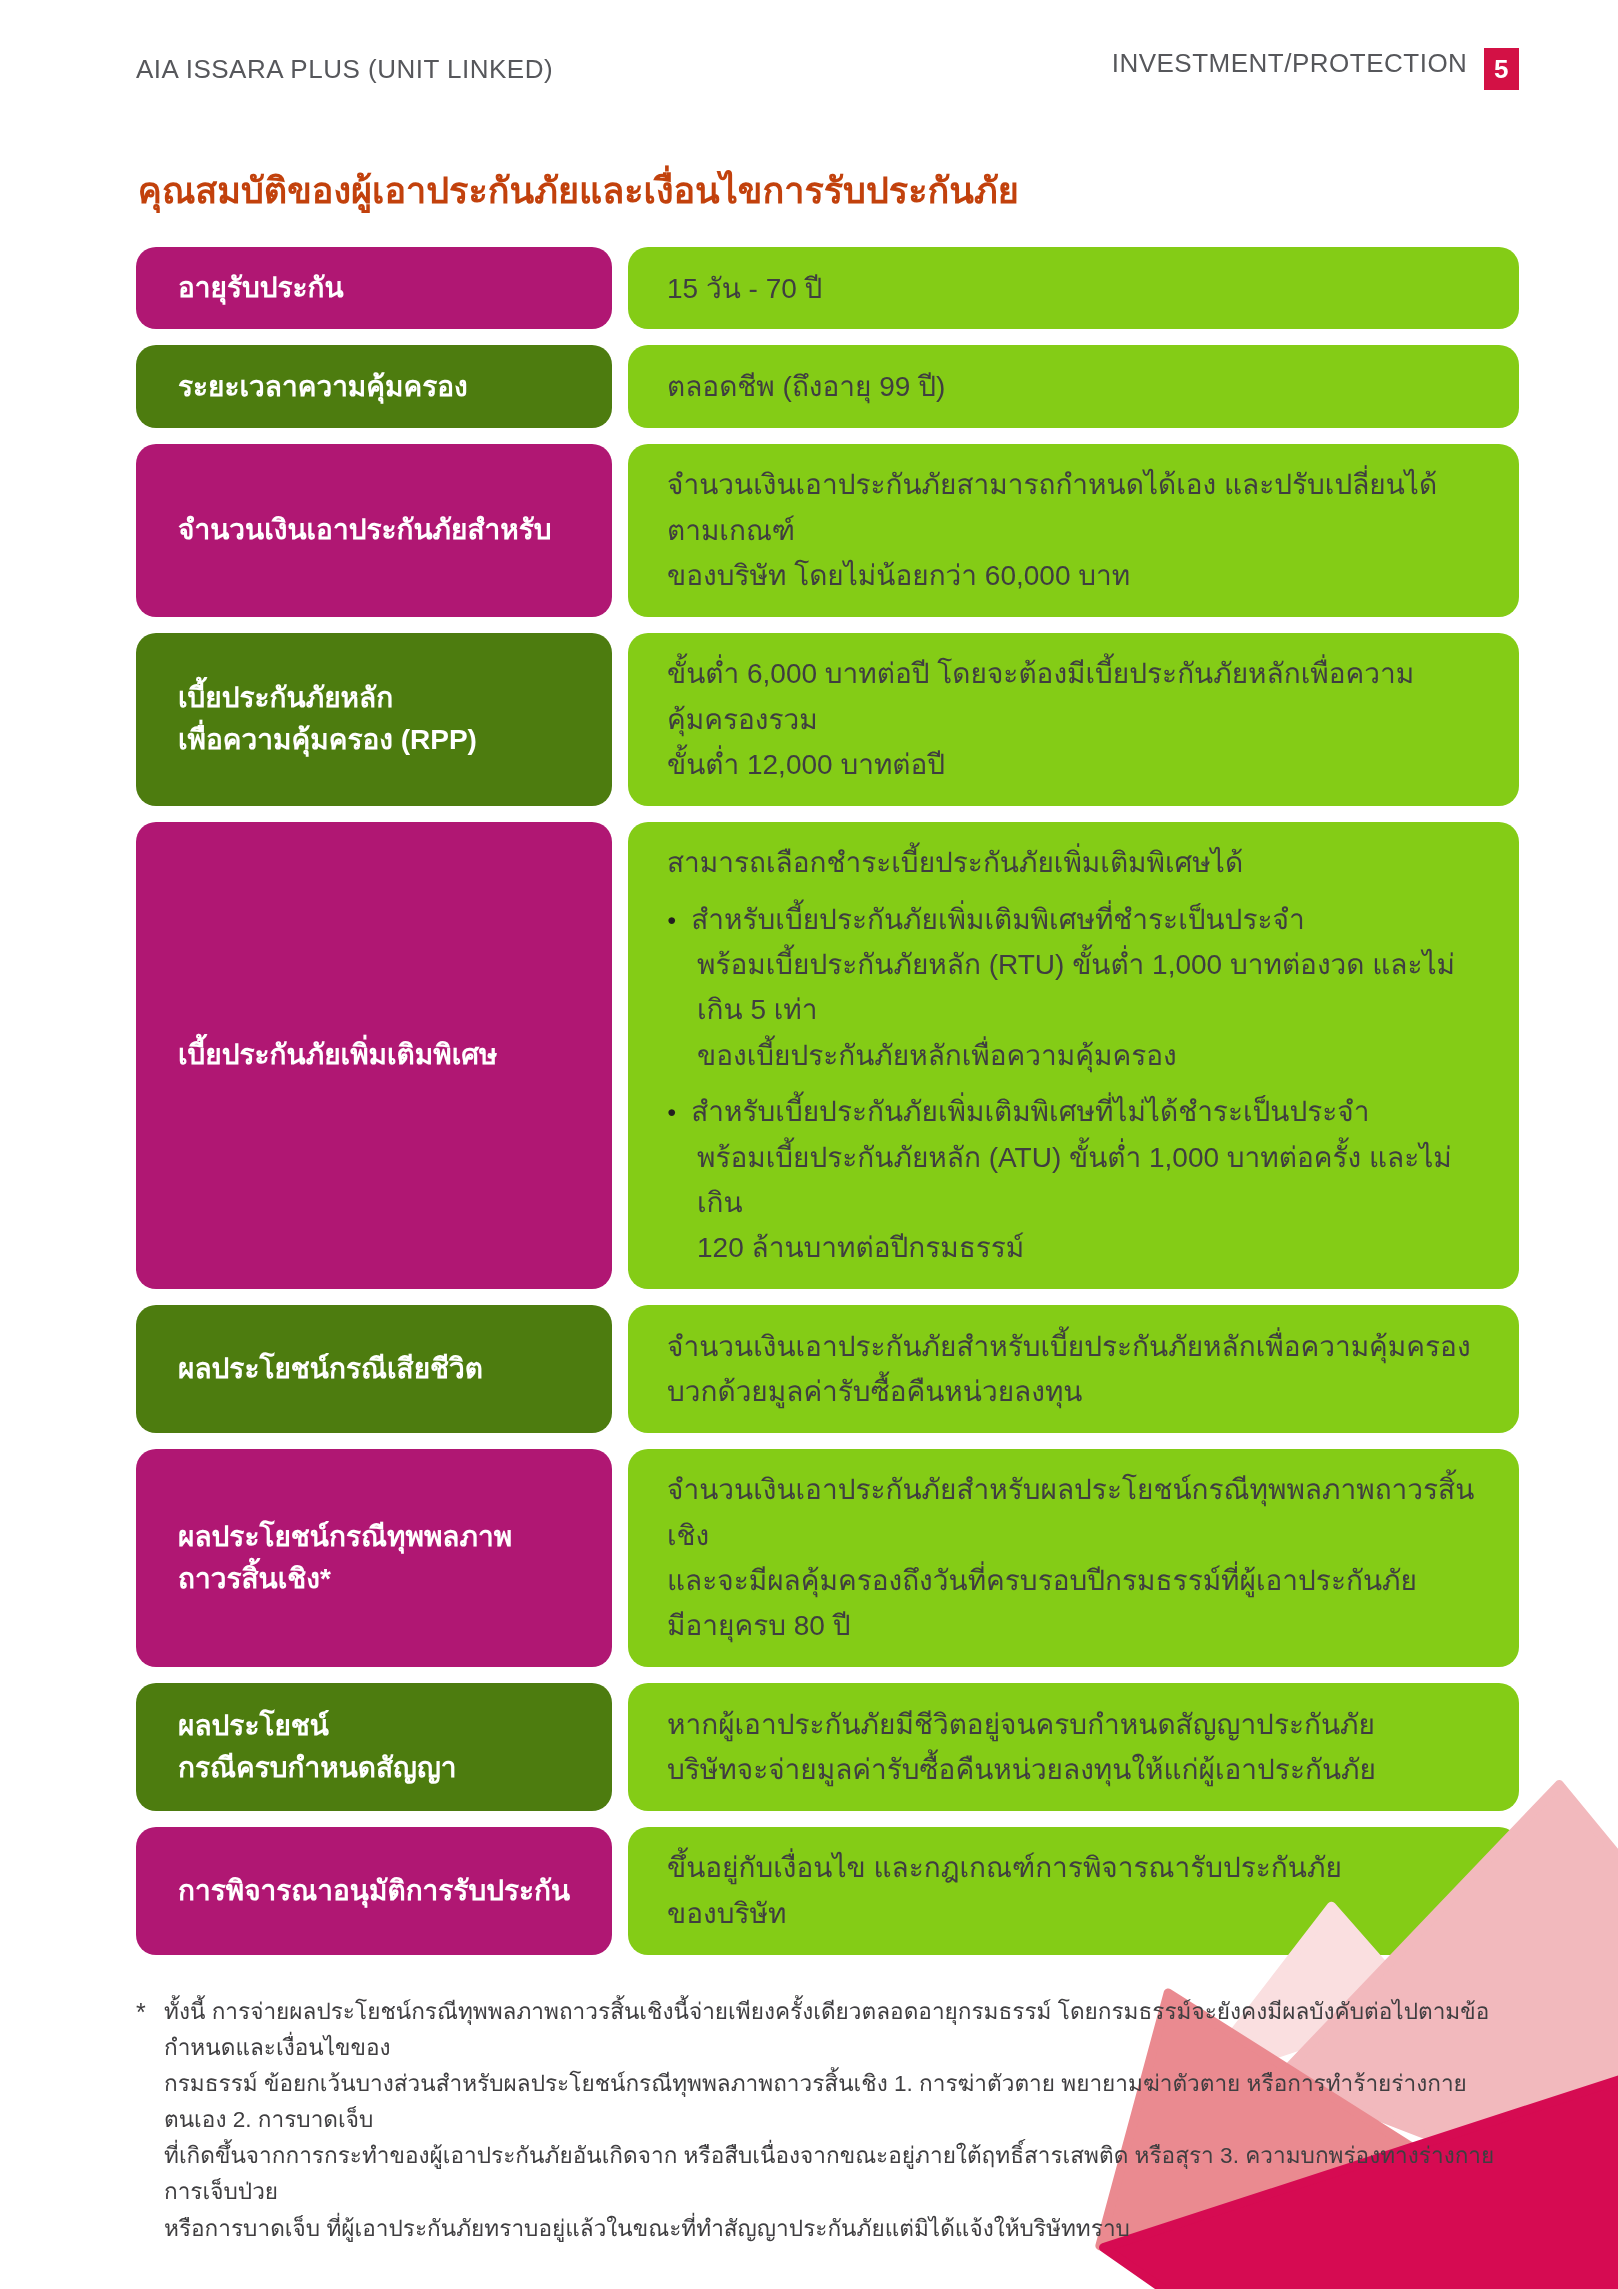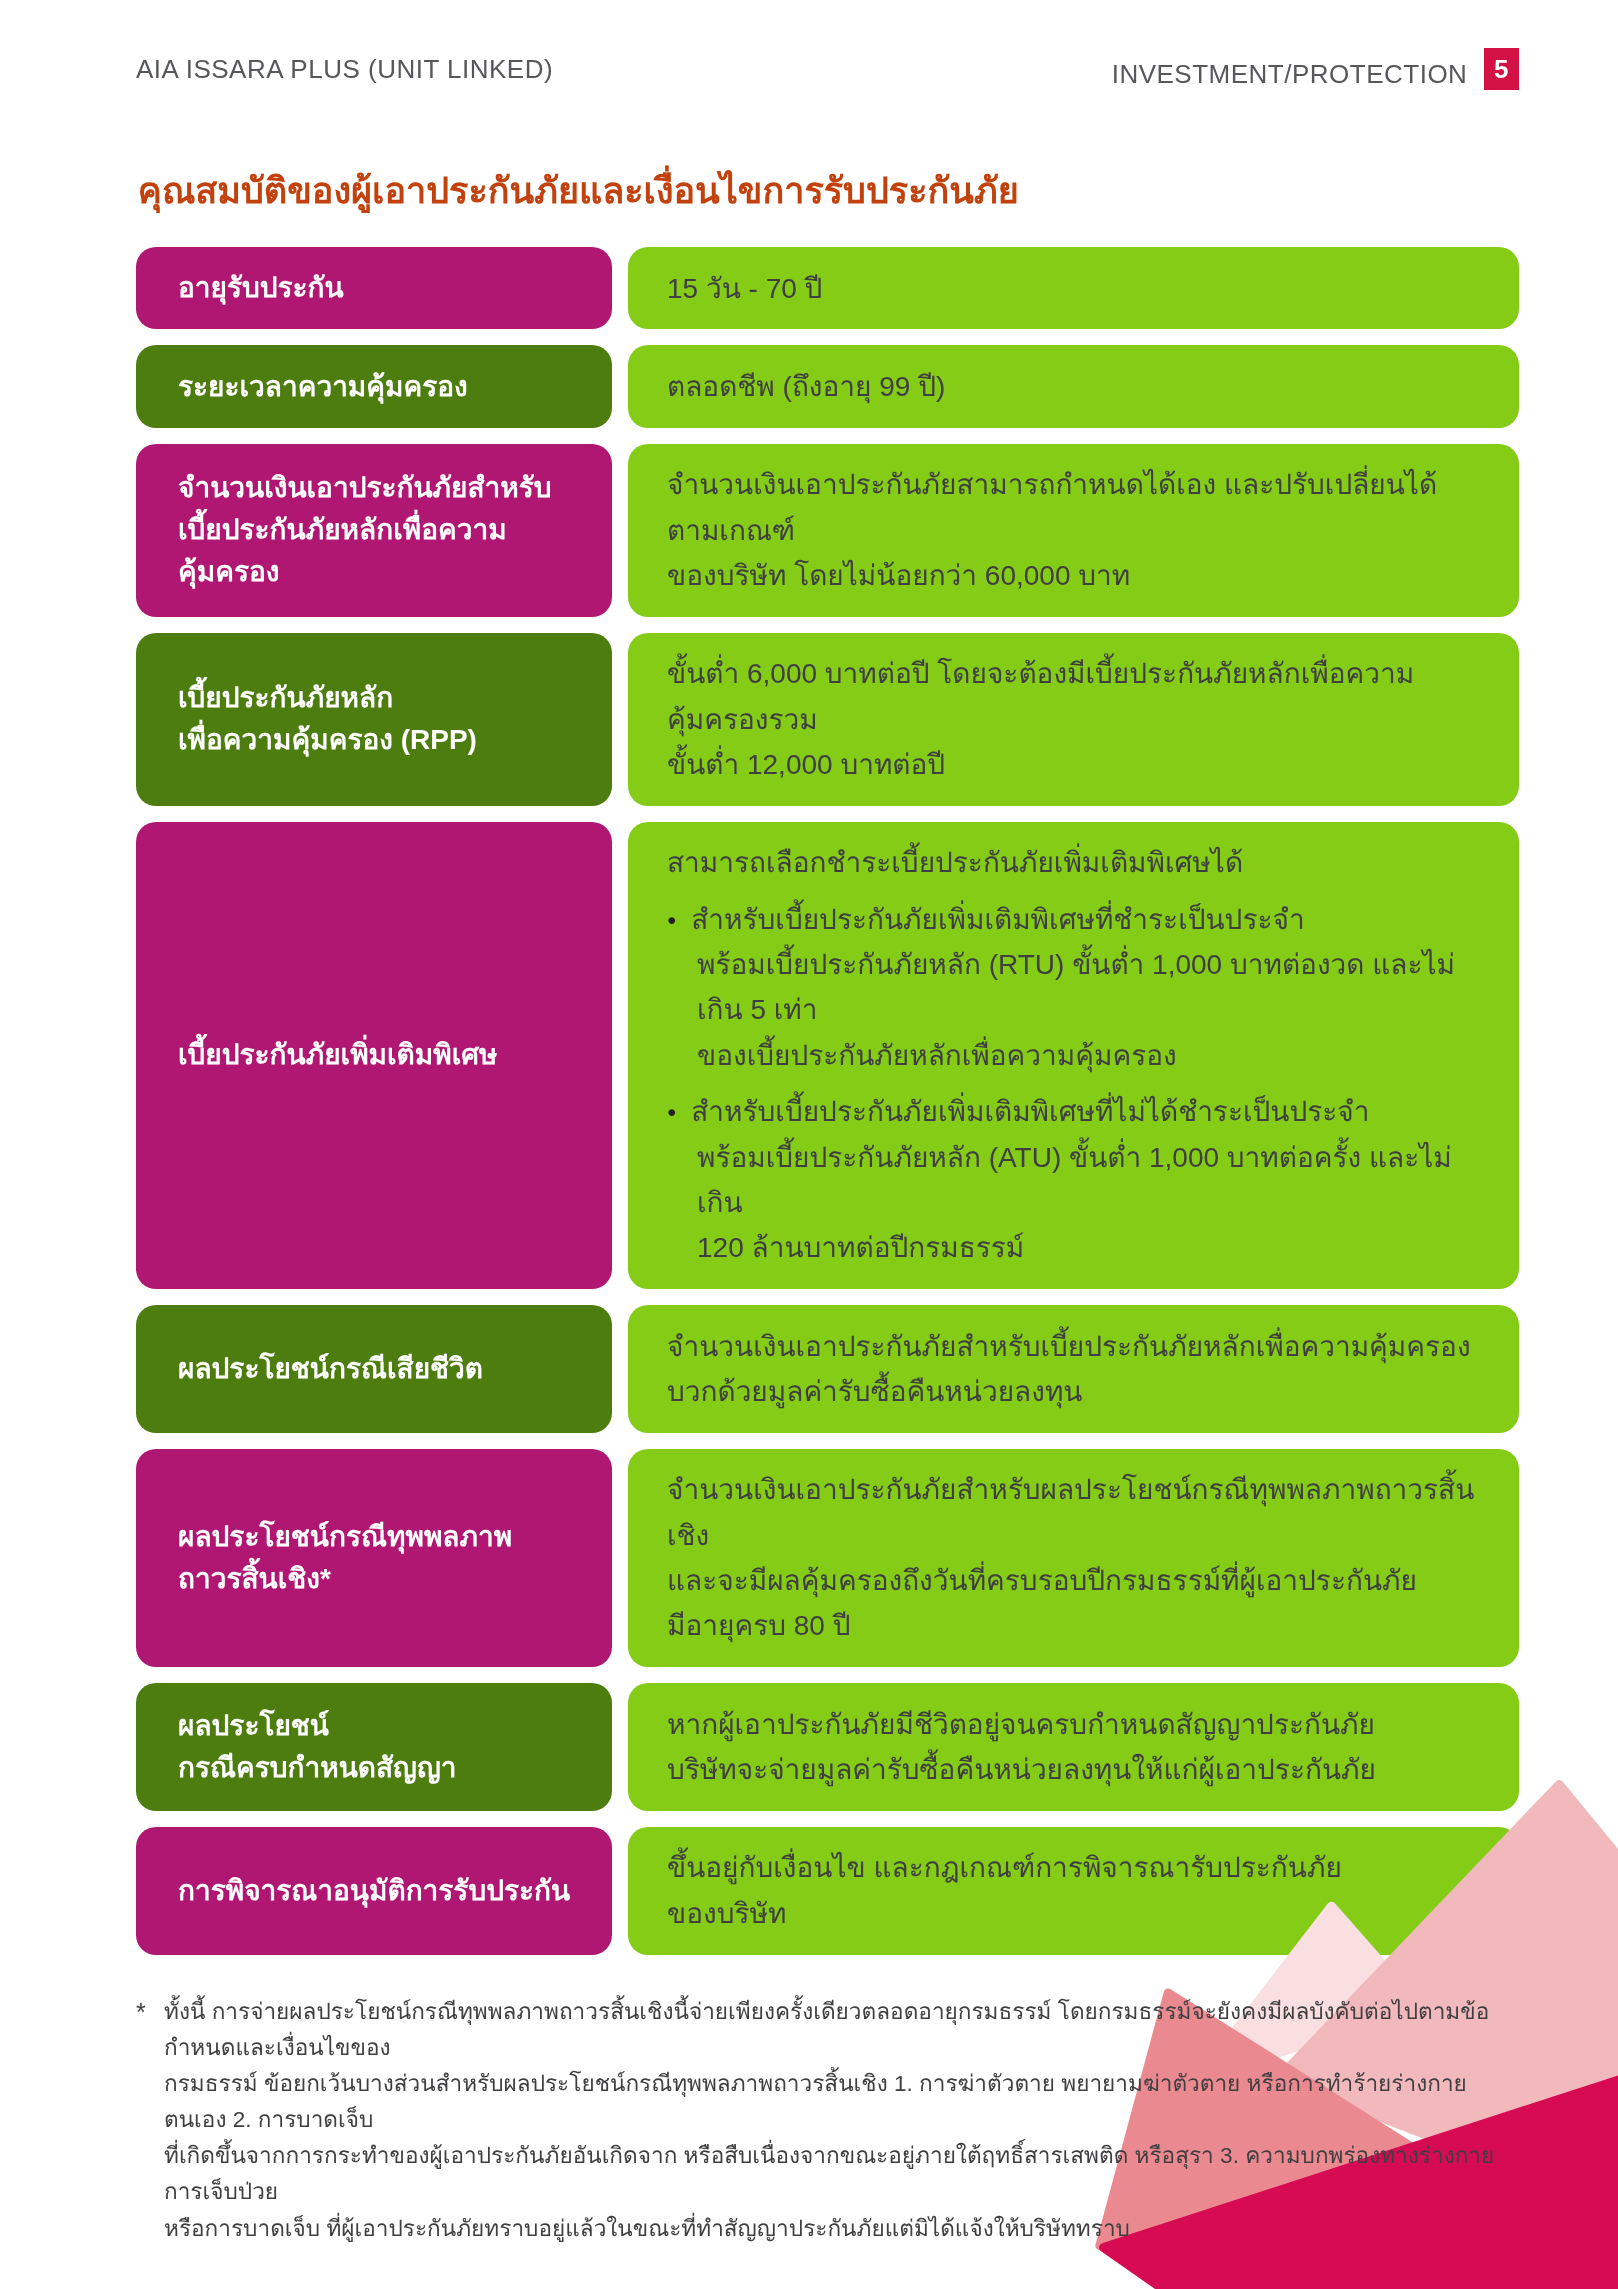--- a/index.html
+++ b/index.html
@@ -13,21 +13,21 @@
     color:#3f3e40;
     margin-left:18px;
   }
   .inner{padding:0 118px;}
   
   .hdr{
     display:flex;justify-content:space-between;align-items:center;
     padding-top:48px;
   }
   .hdr-left{font-size:26px;letter-spacing:0.5px;color:#56575b;}
-  .hdr-right{display:flex;align-items:flex-end;font-size:26px;letter-spacing:0.5px;color:#56575b;}
+  .hdr-right{display:flex;align-items:flex-start;font-size:26px;letter-spacing:0.5px;color:#56575b;}
   .page-badge{
     width:35px;height:42px;margin-left:16.6px;
     background:#d31145;color:#ffffff;
     display:flex;align-items:center;justify-content:center;
     font-size:26px;font-weight:bold;
   }
   
   .title{
     margin:72px 0 0 1.8px;
     font-size:36px;font-weight:bold;color:#c2410c;
@@ -106,21 +106,20 @@
         <div class="label-box salmon">
           <div>ระยะเวลาความคุ้มครอง</div>
         </div>
         <div class="value-box">
           <div class="vline">
             <span>ตลอดชีพ (ถึงอายุ 99 ปี)</span>
           </div>
         </div>
         <div class="label-box dark">
           <div>จำนวนเงินเอาประกันภัยสำหรับ</div>
-          <div>เบี้ยประกันภัยหลักเพื่อความคุ้มครอง</div>
         </div>
         <div class="value-box">
           <div class="vline">
             <span>จำนวนเงินเอาประกันภัยสามารถกำหนดได้เอง และปรับเปลี่ยนได้ตามเกณฑ์</span>
           </div>
           <div class="vline">
             <span>ของบริษัท โดยไม่น้อยกว่า 60,000 บาท</span>
           </div>
         </div>
         <div class="label-box salmon">

